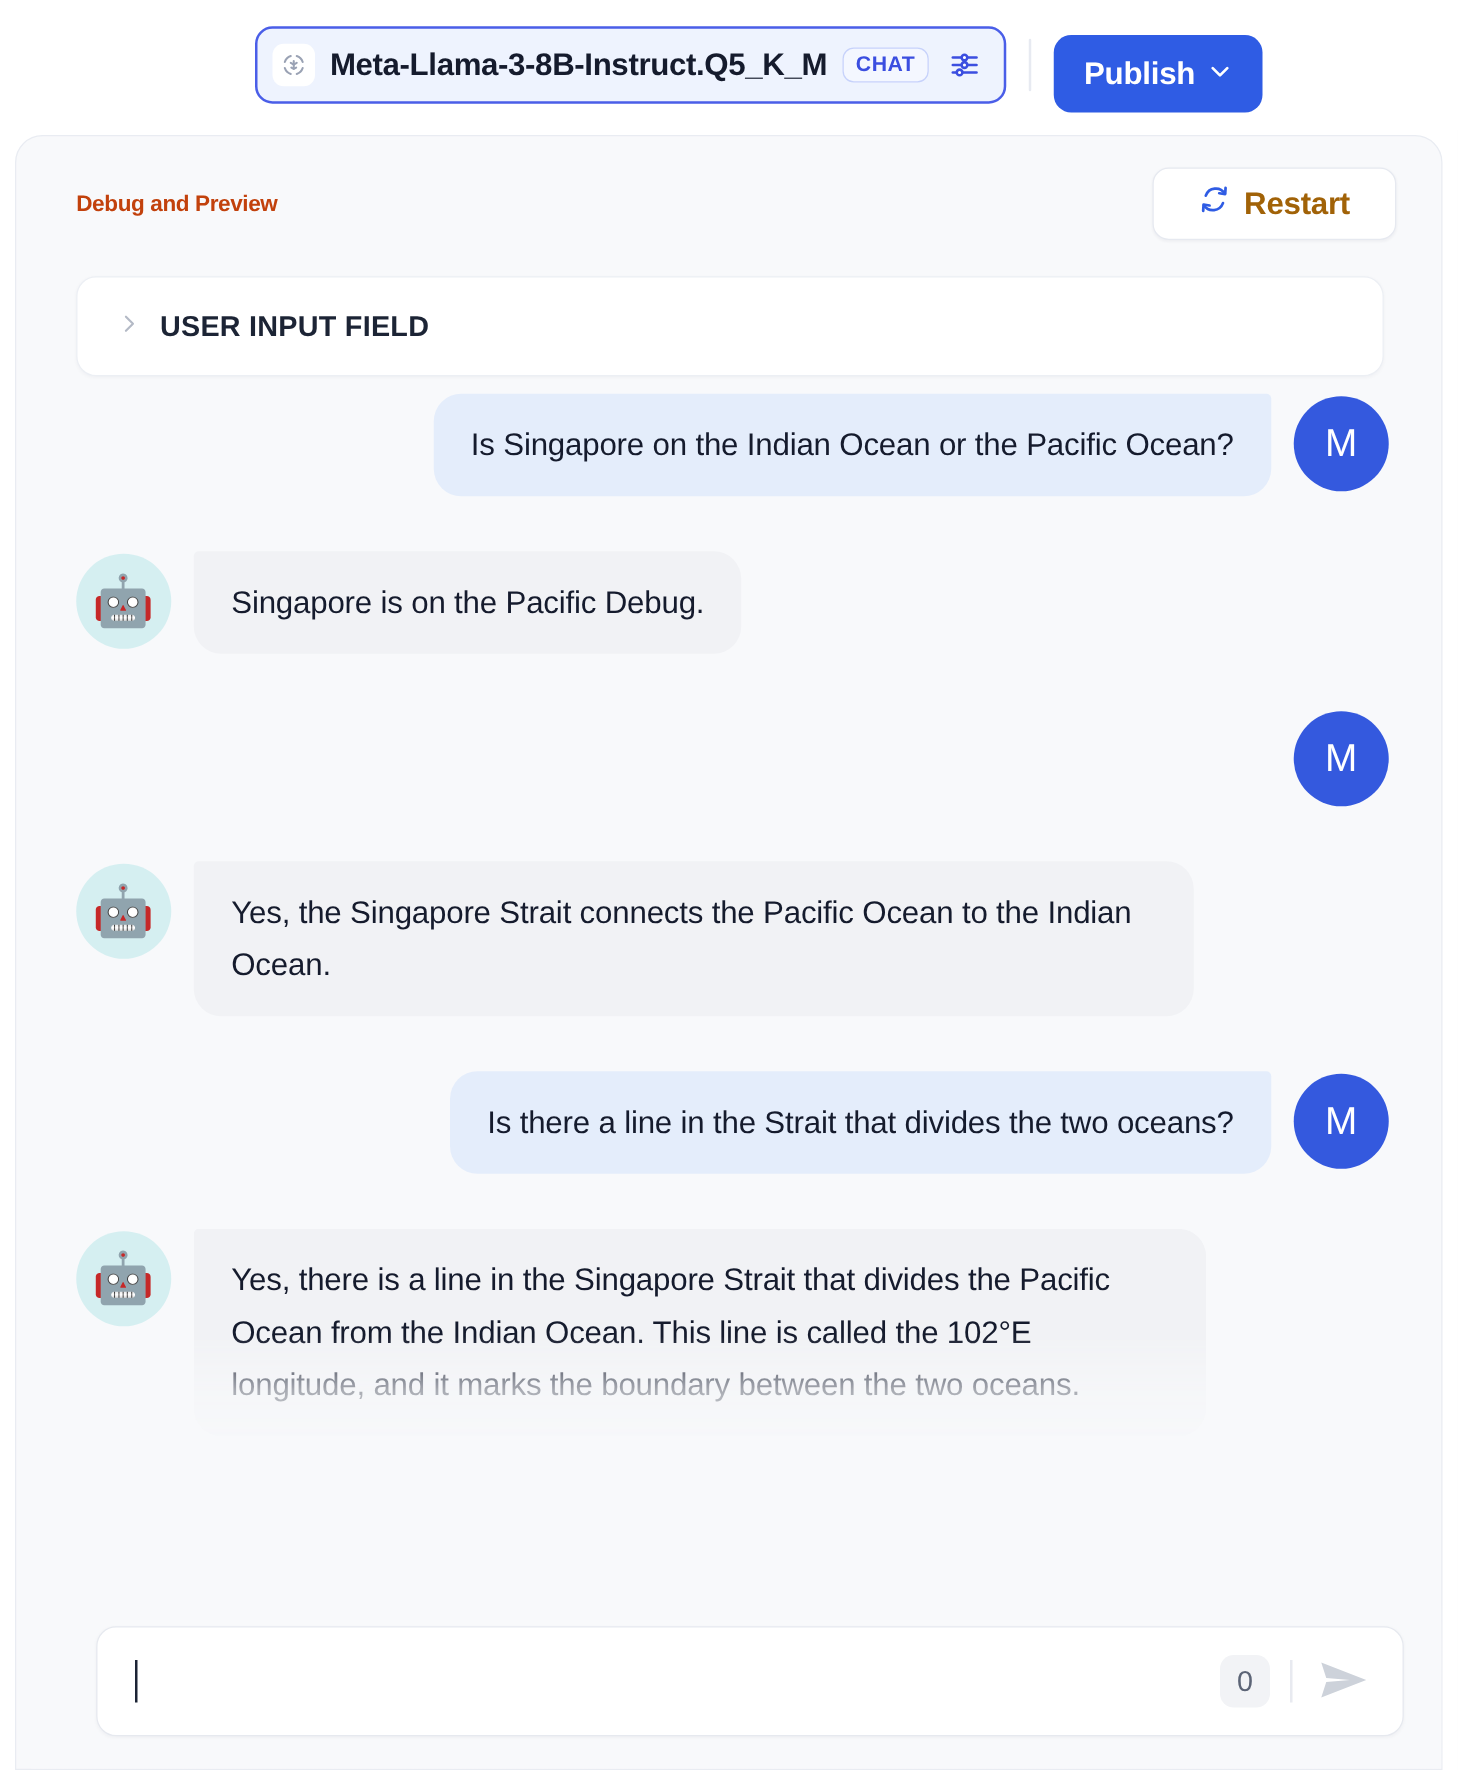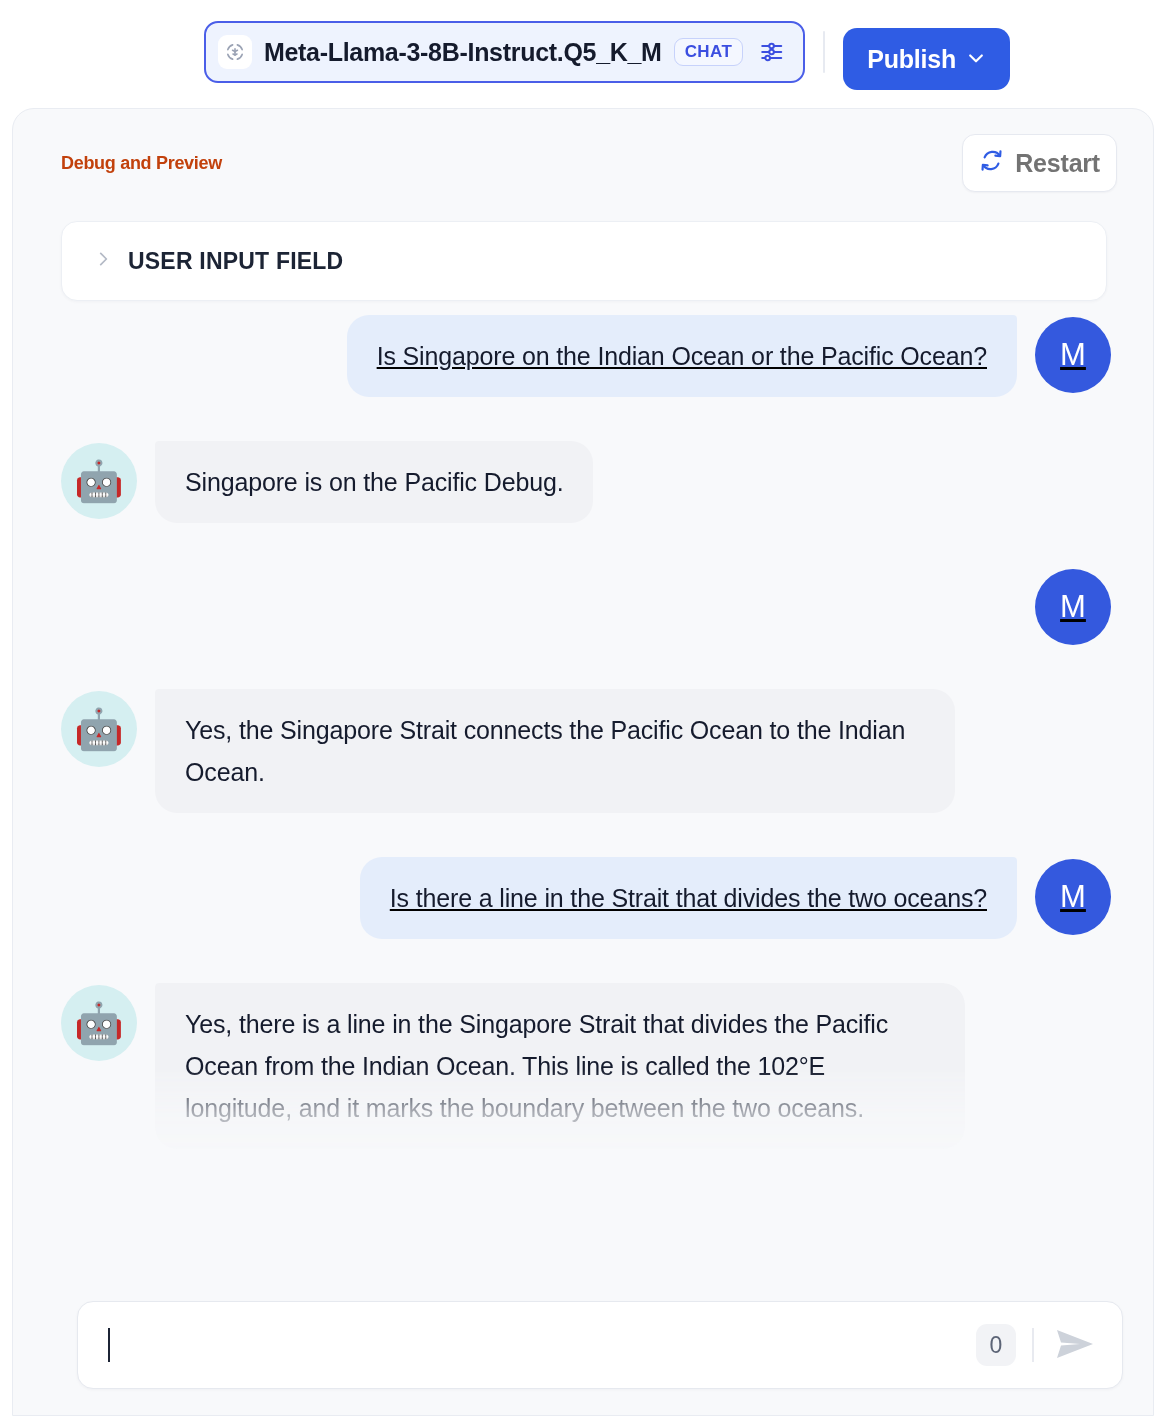--- a/index.html
+++ b/index.html
@@ -124,25 +124,25 @@
     font-size: 18px;
     font-weight: 700;
     color: #c2410c;
     letter-spacing: -0.3px;
   }
   .restart-btn {
     display: flex;
     align-items: center;
     gap: 11px;
     height: 58px;
-    padding: 0 16px;
+    padding: 0 36px;
     background: #ffffff;
     border: 1px solid #e6e9f0;
     border-radius: 13px;
-    color: #737373;
+    color: #a16207;
     font-family: "Liberation Sans", sans-serif;
     font-size: 25px;
     font-weight: 700;
     letter-spacing: -0.2px;
     cursor: pointer;
     box-shadow: 0 1px 2px rgba(20,30,60,0.04);
     justify-content: flex-end;
   }
 
   
@@ -178,21 +178,21 @@
     width: 100%;
     height: 1102px;
     padding: 0 42px 0 48px;
   }
   .msg-row {
     display: flex;
     align-items: flex-start;
     gap: 18px;
     margin-bottom: 44px;
   }
-  .msg-row.user { justify-content: flex-end; text-decoration: underline; }
+  .msg-row.user { justify-content: flex-end; }
   .msg-row.bot  { justify-content: flex-start; }
 
   .avatar {
     width: 76px; height: 76px;
     border-radius: 50%;
     flex: none;
     display: flex; align-items: center; justify-content: center;
   }
   .avatar.user {
     background: #3459de;

